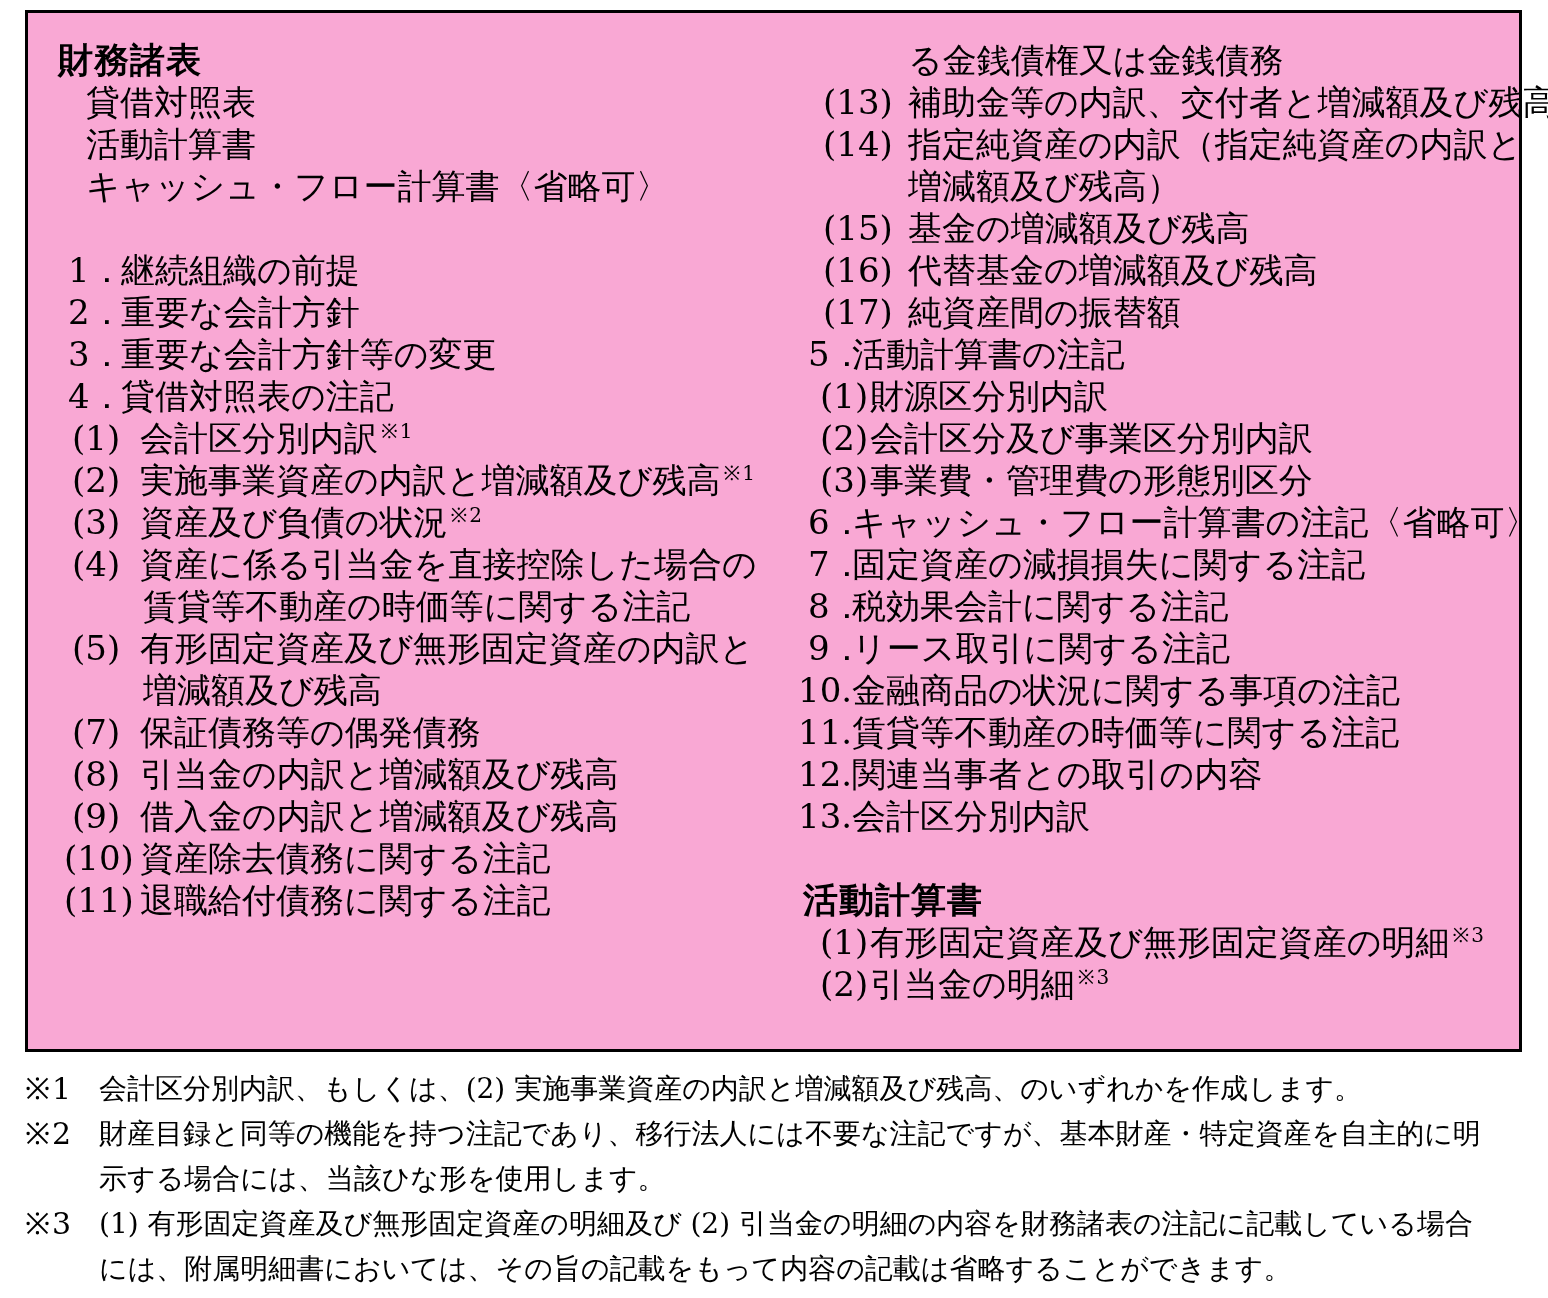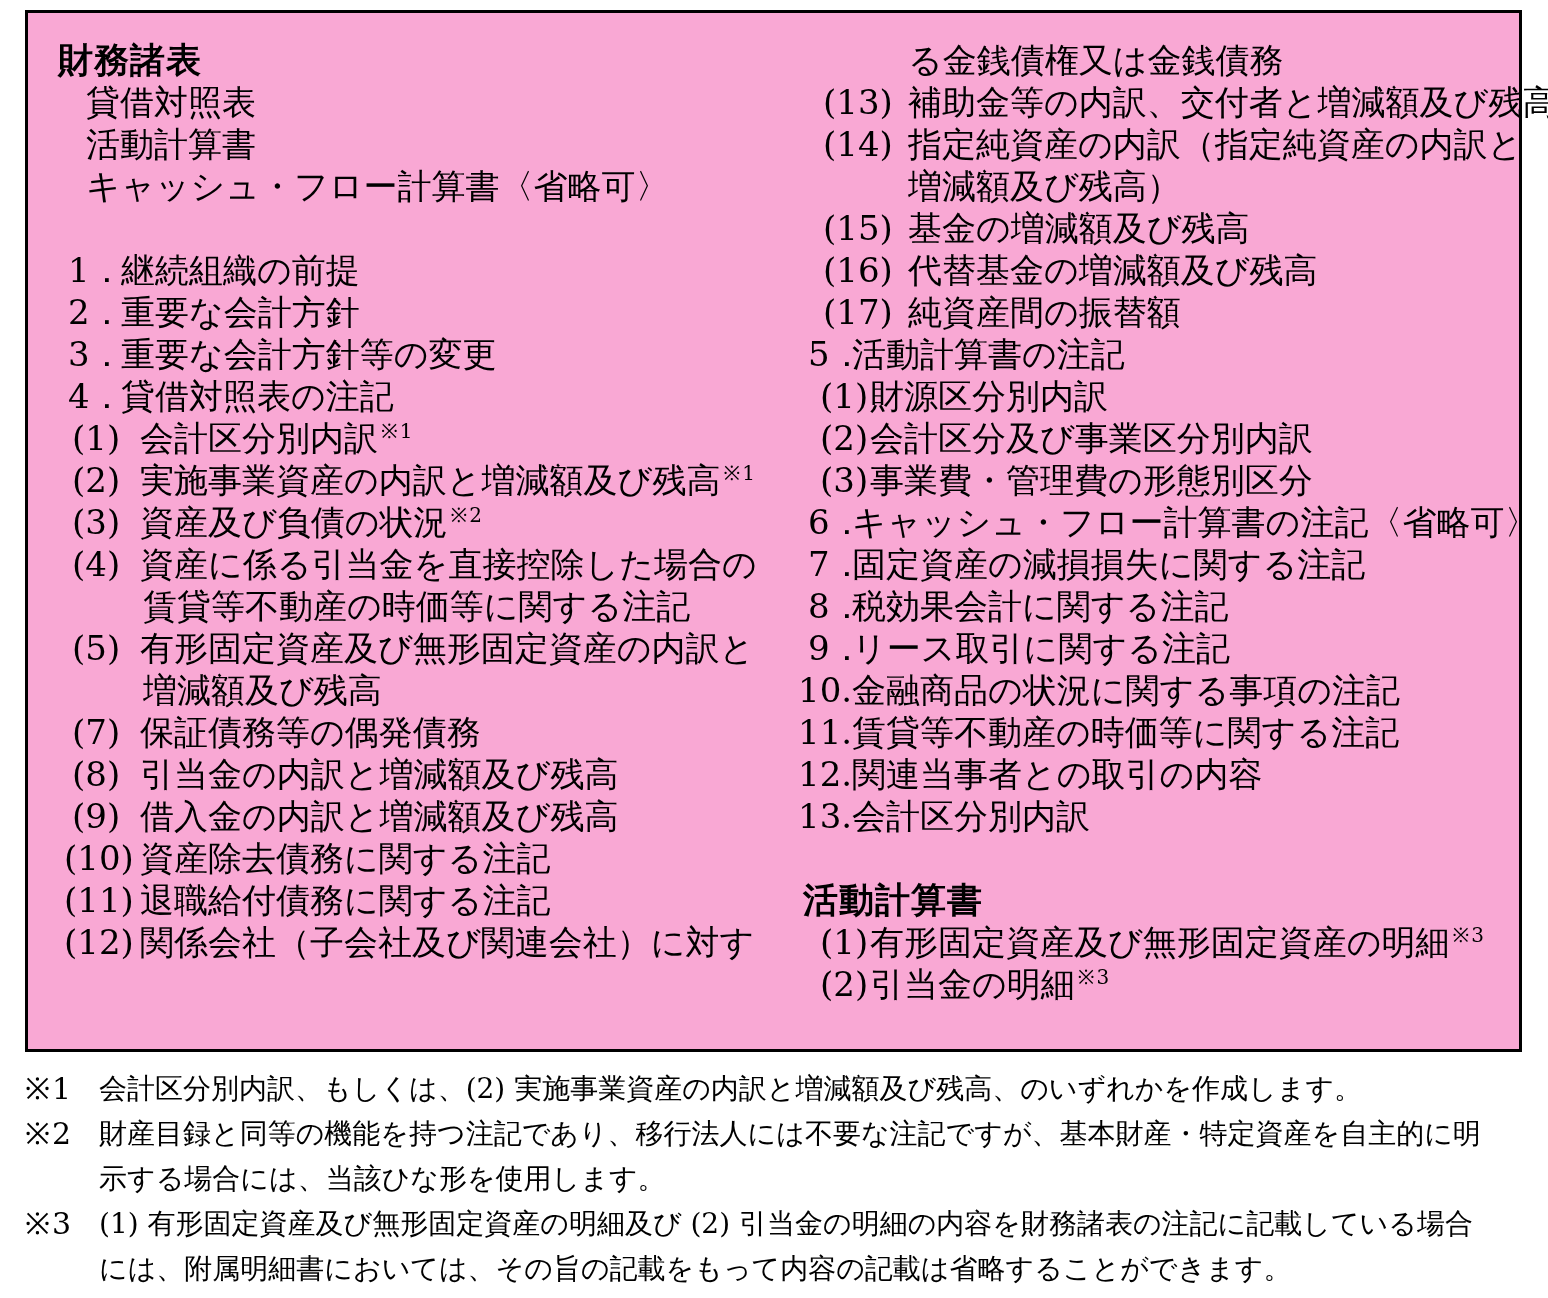--- a/index.html
+++ b/index.html
@@ -125,21 +125,20 @@
         <div class="line p"><span class="m">(3)</span><span class="t">資産及び負債の状況</span><span class="sup">※2</span></div>
         <div class="line p"><span class="m">(4)</span><span class="t">資産に係る引当金を直接控除した場合の</span></div>
         <div class="line c"><span class="t">賃貸等不動産の時価等に関する注記</span></div>
         <div class="line p"><span class="m">(5)</span><span class="t">有形固定資産及び無形固定資産の内訳と</span></div>
         <div class="line c"><span class="t">増減額及び残高</span></div>
         <div class="line p"><span class="m">(7)</span><span class="t">保証債務等の偶発債務</span></div>
         <div class="line p"><span class="m">(8)</span><span class="t">引当金の内訳と増減額及び残高</span></div>
         <div class="line p"><span class="m">(9)</span><span class="t">借入金の内訳と増減額及び残高</span></div>
         <div class="line pp"><span class="m">(10)</span><span class="t">資産除去債務に関する注記</span></div>
         <div class="line pp"><span class="m">(11)</span><span class="t">退職給付債務に関する注記</span></div>
-        <div class="line pp"><span class="m">(12)</span><span class="t">関係会社（子会社及び関連会社）に対す</span></div>
       </div>
     <div class="col col-right">
         <div class="line c"><span class="t">る金銭債権又は金銭債務</span></div>
         <div class="line pp"><span class="m">(13)</span><span class="t">補助金等の内訳、交付者と増減額及び残高</span></div>
         <div class="line pp"><span class="m">(14)</span><span class="t">指定純資産の内訳（指定純資産の内訳と</span></div>
         <div class="line c"><span class="t">増減額及び残高）</span></div>
         <div class="line pp"><span class="m">(15)</span><span class="t">基金の増減額及び残高</span></div>
         <div class="line pp"><span class="m">(16)</span><span class="t">代替基金の増減額及び残高</span></div>
         <div class="line pp"><span class="m">(17)</span><span class="t">純資産間の振替額</span></div>
         <div class="line n"><span class="m">5．</span><span class="t">活動計算書の注記</span></div>

